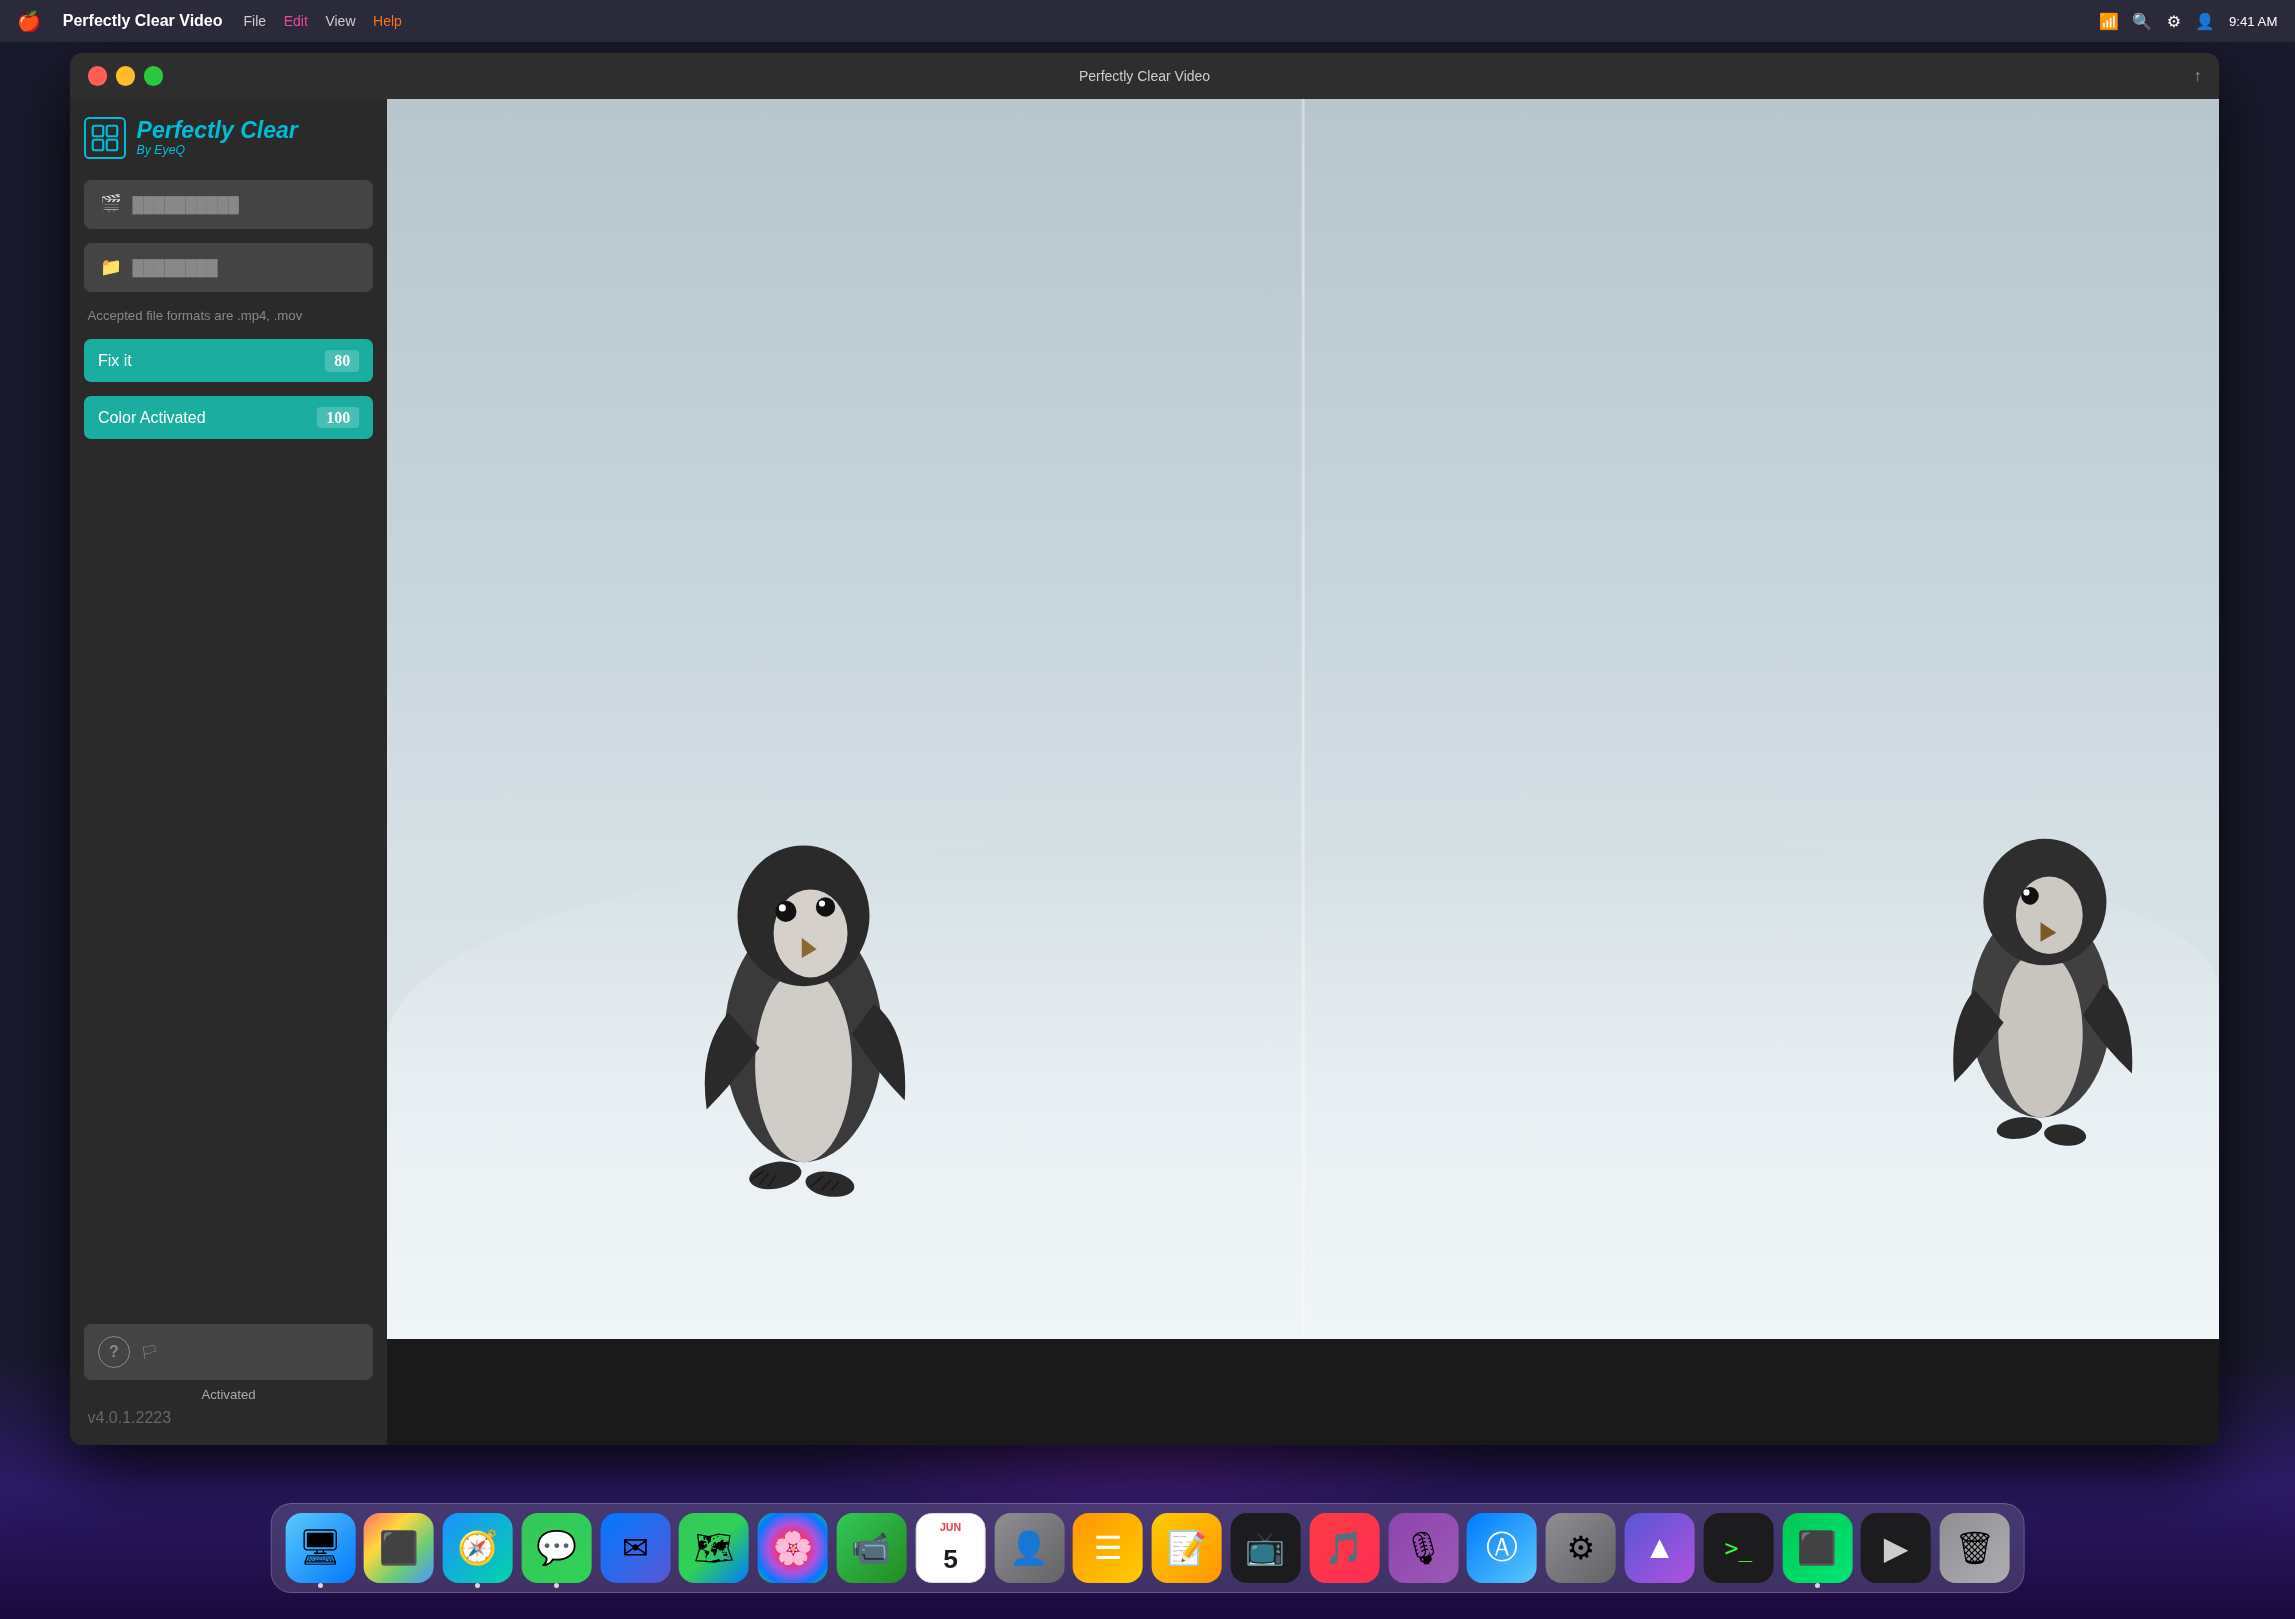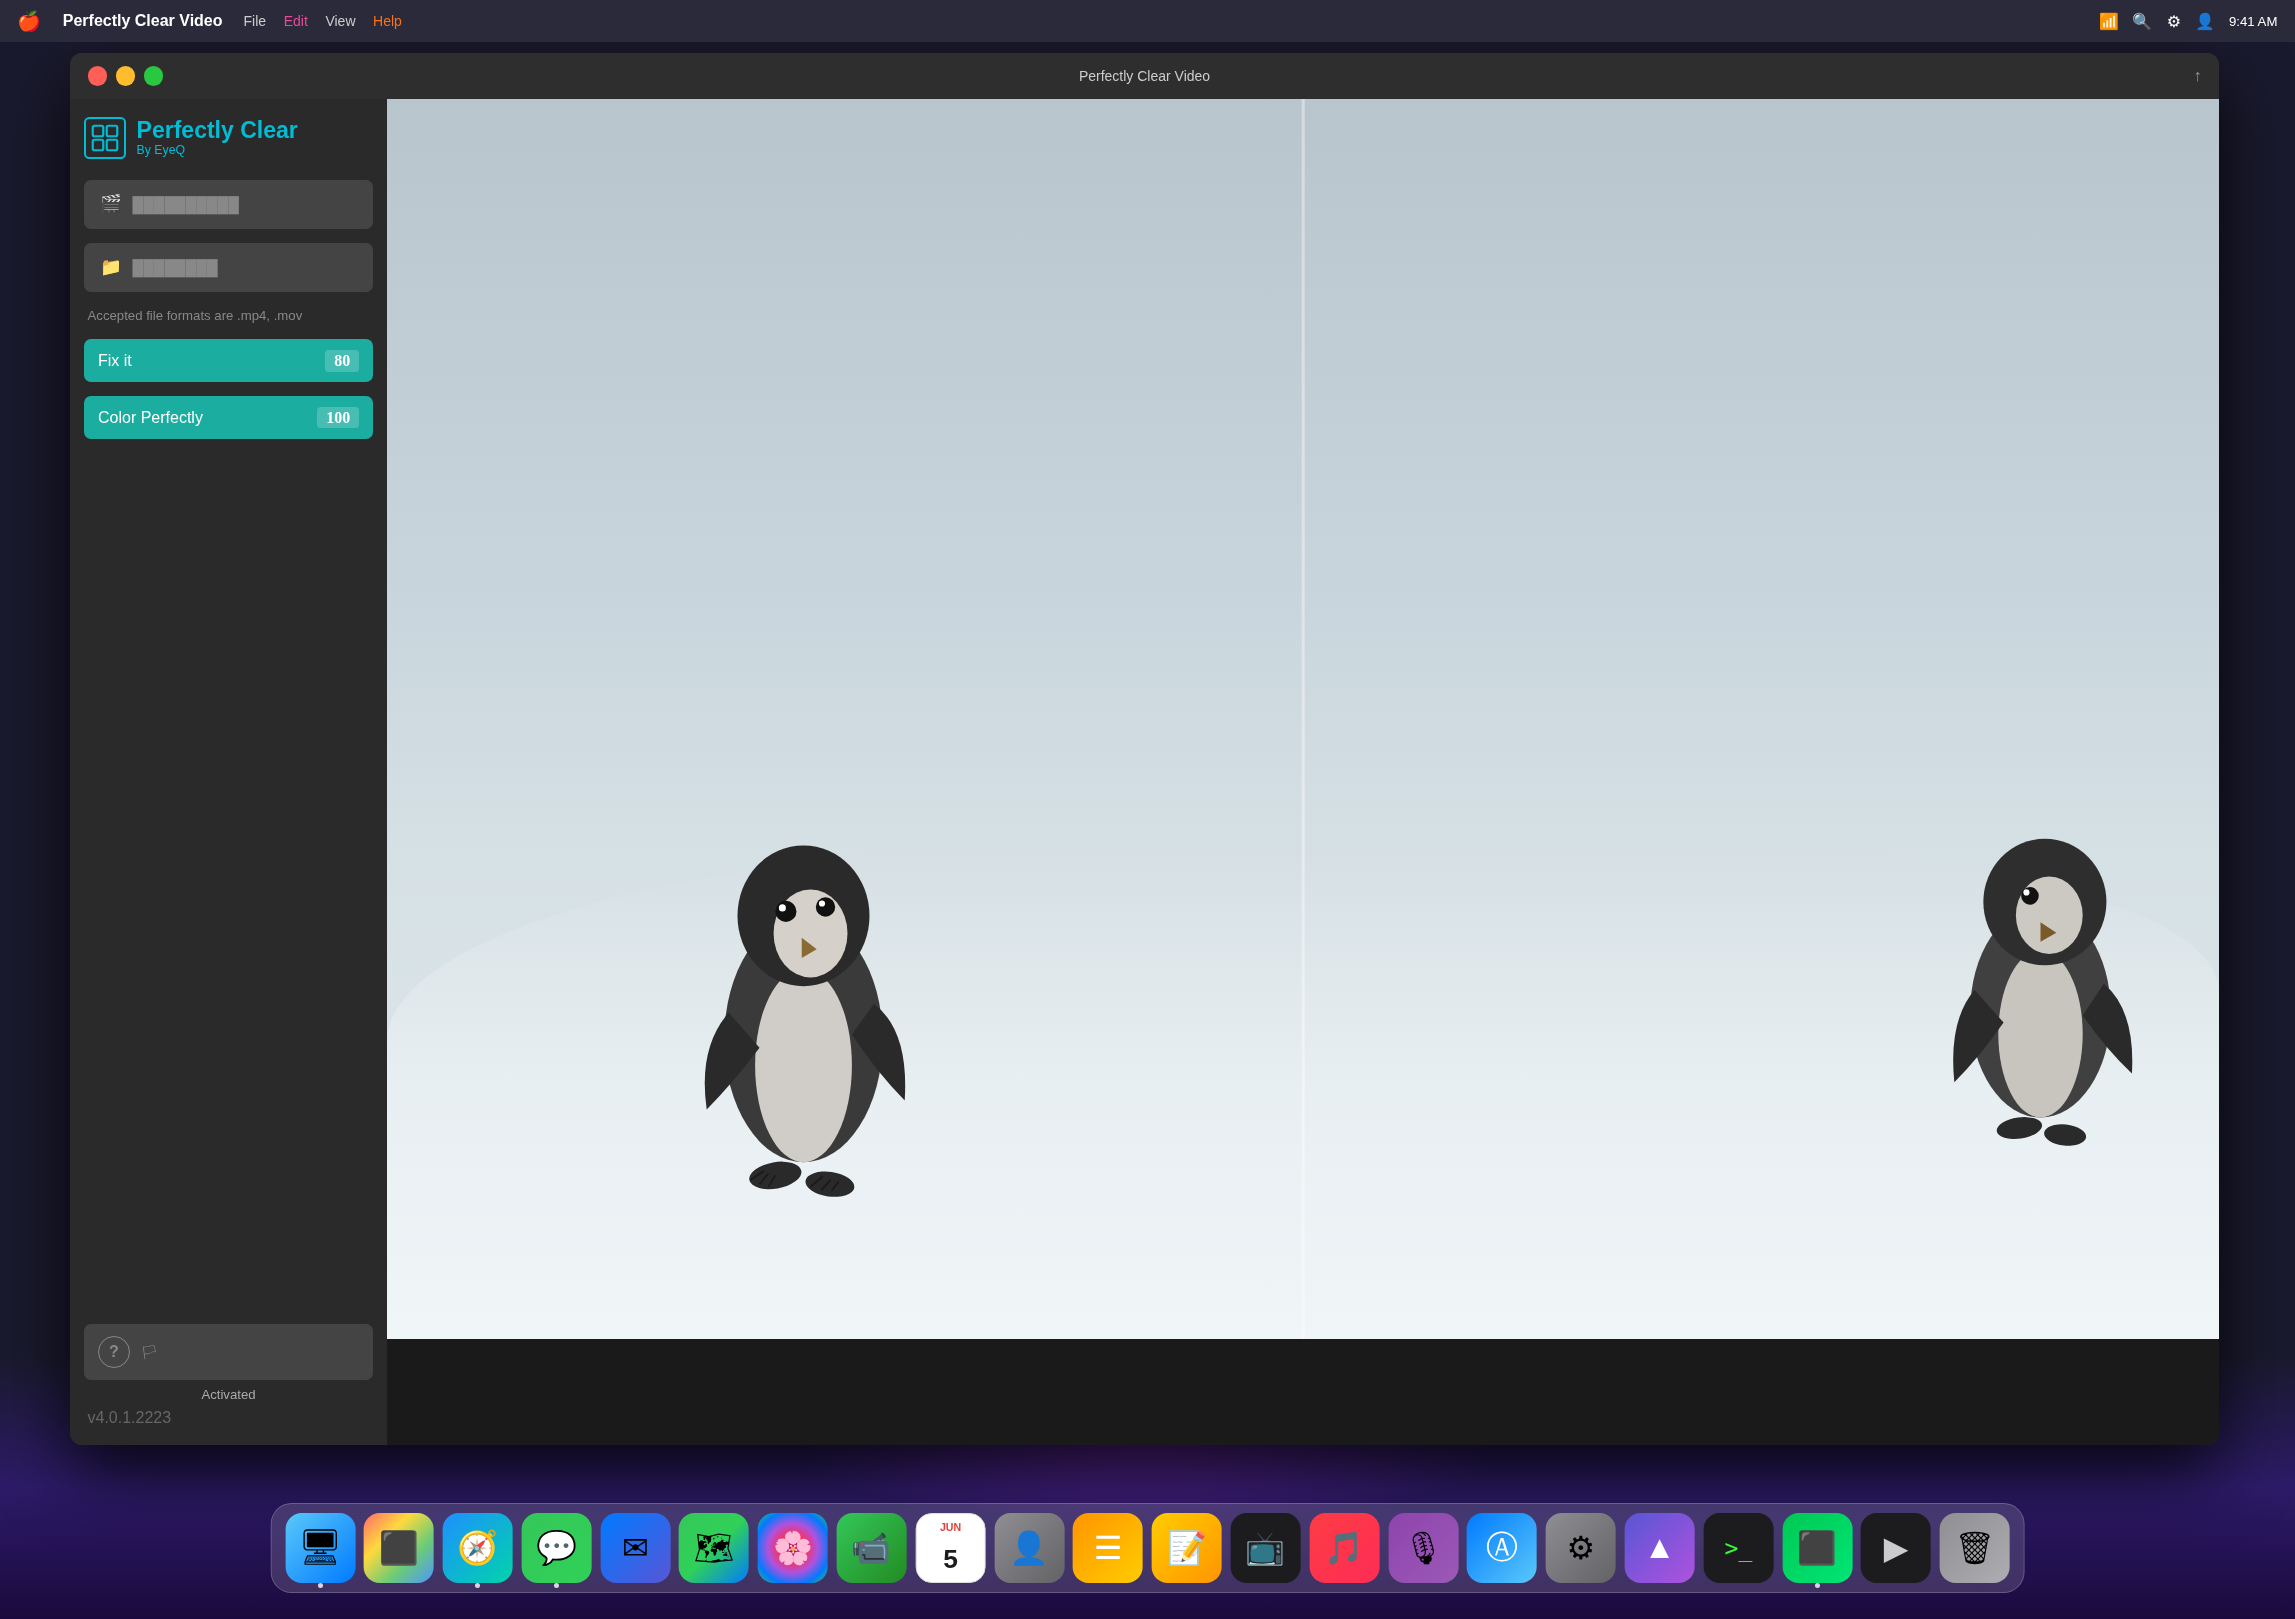--- a/index.html
+++ b/index.html
@@ -111,20 +111,21 @@
       padding: 17.6px 14px;
       gap: 14px;
     }
 
     
     .logo-area {
       display: flex;
       align-items: center;
       gap: 10.6px;
       padding-bottom: 7px;
+      font-style: italic;
     }
     .logo-icon {
       width: 42px;
       height: 42px;
       border: 2.6px solid #00bcd4;
       border-radius: 5.3px;
       display: flex;
       align-items: center;
       justify-content: center;
       color: #00bcd4;
@@ -481,21 +482,21 @@
       </button>
 
       <p class="file-format-text">Accepted file formats are .mp4, .mov</p>
 
       <div class="slider-container">
         <span class="slider-label">Fix it</span>
         <span class="slider-value">80</span>
       </div>
 
       <div class="slider-container">
-        <span class="slider-label">Color Perfectly</span>
+        <span class="slider-label">Color Activated</span>
         <span class="slider-value">100</span>
       </div>
 
       <div class="sidebar-bottom">
         <div class="help-row">
           <div class="help-icon">?</div>
           <span class="help-extra">🏳</span>
         </div>
         <span class="status-text">Activated</span>
         <span class="version-text">v4.0.1.2223</span>

